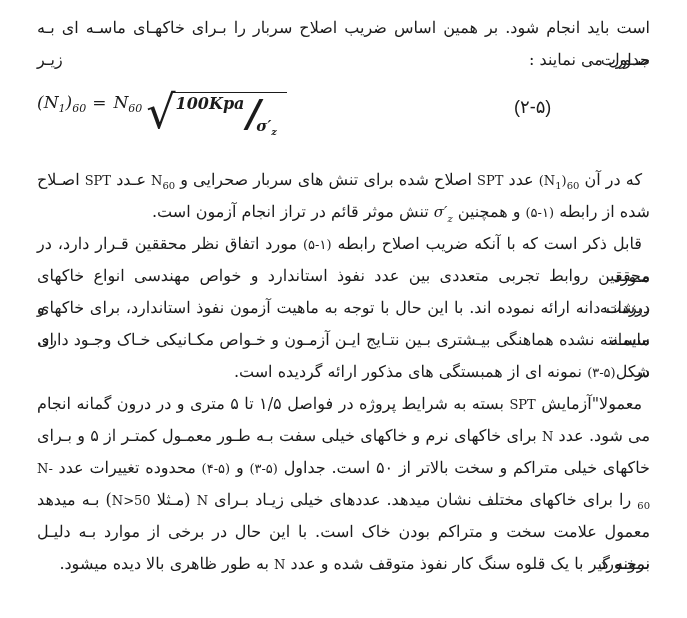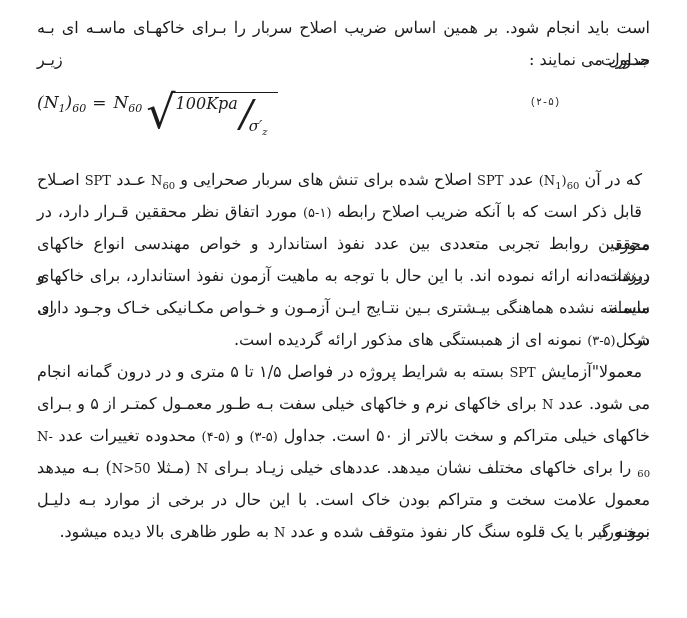--- a/index.html
+++ b/index.html
@@ -50,36 +50,36 @@
     font-style:normal;
     font-size:46px;line-height:44px;
     font-weight:200;
     margin-right:-5px;
     transform:translateY(-2px);
   }
   .radicand{
     border-top:1.5px solid #1b1b1b;
     padding:2px 10px 0 5px;
     height:46px;
-    display:inline-flex;align-items:flex-start;
+    display:inline-flex;align-items:flex-start;font-weight:bold;
   }
   .rad-num{font-size:16px;line-height:18px;margin-top:0;}
   .rad-slash{
     font-size:38px;line-height:34px;
     margin:0 0 0 2px;
     transform:translateY(1px);
   }
   .rad-den{font-size:15px;margin-top:22px;margin-left:-4px;}
   .rad-den .sub{font-size:10px;}
   .eq-num{
-    position:absolute;left:493px;top:20px;
+    position:absolute;left:477px;top:20px;
     direction:ltr;
-    font-size:10px;
+    font-size:18px;
     font-style:normal;
-    font-family:Liberation Mono, monospace;
+    font-family:Liberation Sans, sans-serif;
   }
 </style>
 </head>
 <body>
 
 <div id="page">
 
   <div class="line just"><span class="run-fa">است باید انجام شود. بر همین اساس ضریب اصلاح سربار را بـرای خاکهـای ماسـه ای بـه صـورت زیـر</span></div>
   <div class="line"><span class="run-fa">جداول می نمایند :</span></div>
 
@@ -94,20 +94,21 @@
           <span class="rad-num">100Kpa</span>
           <span class="rad-slash">/</span>
           <span class="rad-den"><span>σ′</span><span class="sub">z</span></span>
         </span>
       </span>
     </div>
     <div class="eq-num">(۲-۵)</div>
   </div>
 
   <div class="line just indent"><span class="run-fa">که در آن </span><span class="run-ltr">(N</span><span class="run-sub">1</span><span class="run-ltr">)</span><span class="run-sub">60</span><span class="run-fa"> عدد </span><span class="run-ltr">SPT</span><span class="run-fa"> اصلاح شده برای تنش های سربار صحرایی و </span><span class="run-ltr">N</span><span class="run-sub">60</span><span class="run-fa"> عـدد </span><span class="run-ltr">SPT</span><span class="run-fa"> اصـلاح</span></div>
+  <div class="line"><span class="run-fa">شده از رابطه </span><span class="run-ltr">(۵-۱)</span><span class="run-fa"> و همچنین  </span><span class="run-sym">σ′</span><span class="run-symsub">z</span><span class="run-fa">  تنش موثر قائم در تراز انجام آزمون است.</span></div>
   <div class="line just indent"><span class="run-fa">قابل ذکر است که با آنکه ضریب اصلاح رابطه </span><span class="run-ltr">(۵-۱)</span><span class="run-fa"> مورد اتفاق نظر محققین قـرار دارد، در مـورد</span></div>
   <div class="line just"><span class="run-fa">محققین روابط تجربی متعددی بین عدد نفوذ استاندارد و خواص مهندسی انواع خاکهای ریزدانـه و</span></div>
   <div class="line just"><span class="run-fa">درشت دانه ارائه نموده اند. با این حال با توجه به ماهیت آزمون نفوذ استاندارد، برای خاکهای ماسـه ای</span></div>
   <div class="line just"><span class="run-fa">سیمانته نشده هماهنگی بیـشتری بـین نتـایج ایـن آزمـون و خـواص مکـانیکی خـاک وجـود دارد. در</span></div>
   <div class="line"><span class="run-fa">شکل</span><span class="run-ltr">(۳-۵)</span><span class="run-fa"> نمونه ای از همبستگی های مذکور ارائه گردیده است.</span></div>
   <div class="line just indent"><span class="run-fa">معمولا"آزمایش </span><span class="run-ltr">SPT</span><span class="run-fa"> بسته به شرایط پروژه در فواصل ۱/۵ تا ۵ متری و در درون گمانه انجام</span></div>
   <div class="line just"><span class="run-fa">می شود. عدد </span><span class="run-ltr">N</span><span class="run-fa"> برای خاکهای نرم و خاکهای خیلی سفت بـه طـور معمـول کمتـر از ۵ و بـرای</span></div>
   <div class="line just"><span class="run-fa">خاکهای خیلی متراکم و سخت بالاتر از ۵۰ است. جداول </span><span class="run-ltr">(۳-۵)</span><span class="run-fa"> و </span><span class="run-ltr">(۴-۵)</span><span class="run-fa"> محدوده تغییرات عدد </span><span class="run-ltr">N-</span></div>
   <div class="line just"><span class="run-sub">60</span><span class="run-fa"> را برای خاکهای مختلف نشان میدهد. عددهای خیلی زیـاد بـرای </span><span class="run-ltr">N</span><span class="run-fa"> (مـثلا </span><span class="run-ltr">N&gt;50</span><span class="run-fa">)   بـه میدهد</span></div>
   <div class="line just"><span class="run-fa">معمول علامت سخت و متراکم بودن خاک است. با این حال در برخی از موارد بـه دلیـل برخـورد</span></div>

